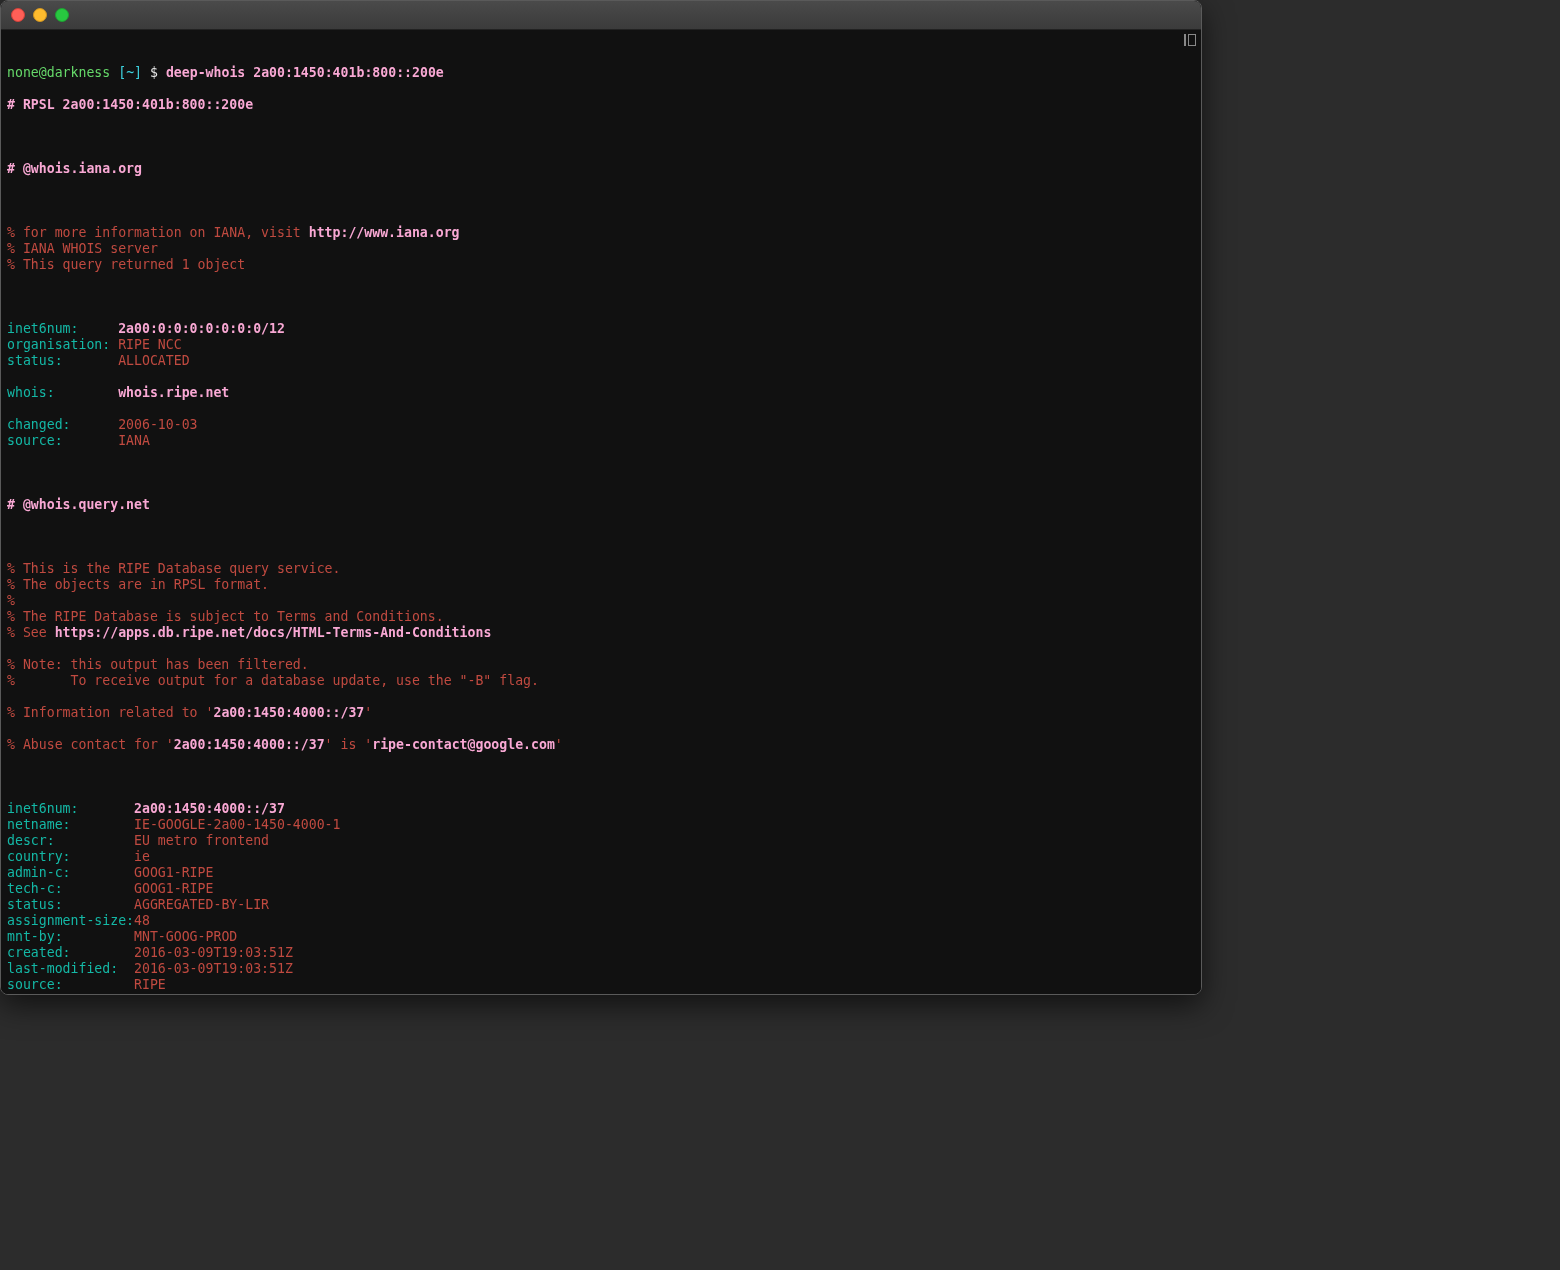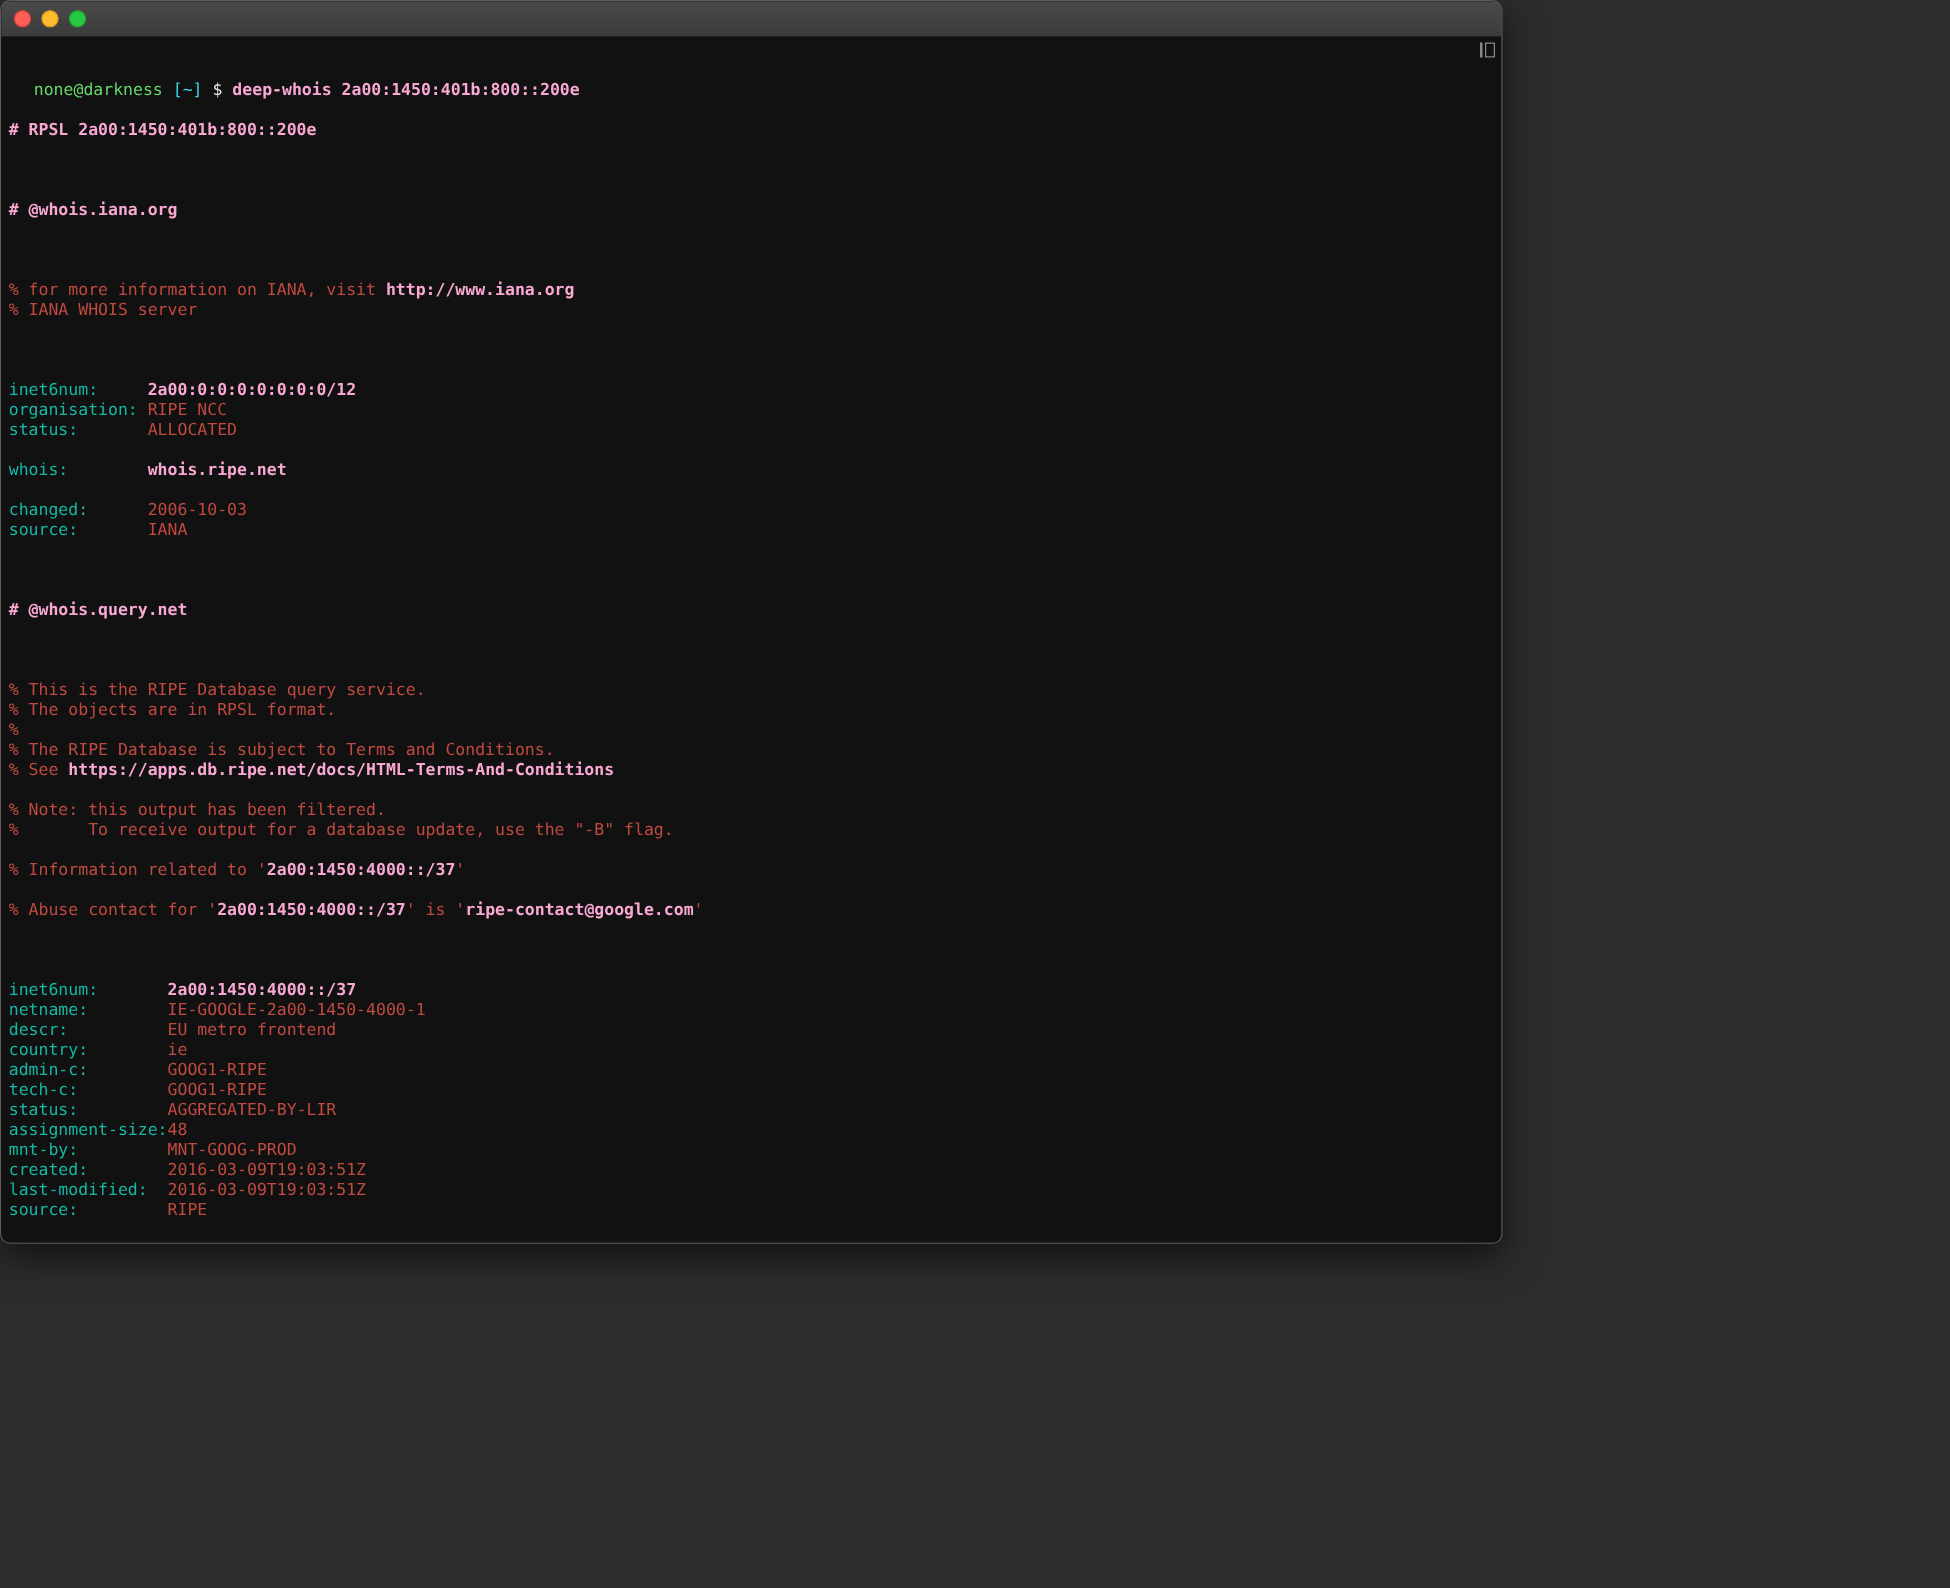--- a/index.html
+++ b/index.html
@@ -68,21 +68,21 @@
   }
   .scroll-indicator .box {
     width:6px; height:10px;
     border:1px solid #888;
     margin-left:2px;
   }
   .scroll-indicator .bar {
     width:2px; height:12px; background:#888; margin-right:0px;
   }
 
-  .green-t { color:#66d96a;margin-left:20px; }
+  .green-t { color:#66d96a; }
   .cyan-t { color:#3ed3e0; }
   .white-t { color:#e6e6e6; }
   .orange-dim { color:#c04a40; }
   .bold-orange { color:#f9a8d4; font-weight:bold; }
   .keylabel { color:#14b8a6; }
   .line { display:block; }
 </style>
 </head>
 <body>
 
@@ -95,21 +95,21 @@
     </div>
   </div>
 
   <div class="terminal">
     <div class="scroll-indicator"><span class="bar"></span><span class="box"></span></div>
 <span class="line"><span class="green-t"><span>none</span>@<span>darkness</span></span> <span class="cyan-t">[~]</span> <span class="white-t">$</span> <span class="bold-orange">deep-whois 2a00:1450:401b:800::200e</span></span>
 <span class="line bold-orange"># RPSL 2a00:1450:401b:800::200e</span>
 <span class="line"> </span>
 <span class="line bold-orange"># @whois.iana.org</span>
 <span class="line"> </span>
-<span id="iana-block"><span class="line"><span class="orange-dim">% for more information on IANA, visit </span><span class="bold-orange">http://www.iana.org</span></span><span class="line orange-dim">% IANA WHOIS server</span></span>
+<span id="iana-block"><span class="line"><span class="orange-dim">% for more information on IANA, visit </span><span class="bold-orange">http://www.iana.org</span></span><span class="line orange-dim">% IANA WHOIS server</span><span class="line orange-dim">% This query returned 1 object</span></span>
 <span class="line"> </span>
 <span id="iana-kv"><span class="line"><span class="keylabel">inet6num:     </span><span class="bold-orange">2a00:0:0:0:0:0:0:0/12</span></span><span class="line"><span class="keylabel">organisation: </span><span class="orange-dim">RIPE NCC</span></span><span class="line"><span class="keylabel">status:       </span><span class="orange-dim">ALLOCATED</span></span><span class="line"> </span><span class="line"><span class="keylabel">whois:        </span><span class="bold-orange">whois.ripe.net</span></span><span class="line"> </span><span class="line"><span class="keylabel">changed:      </span><span class="orange-dim">2006-10-03</span></span><span class="line"><span class="keylabel">source:       </span><span class="orange-dim">IANA</span></span></span>
 <span class="line"> </span>
 <span class="line bold-orange"># @whois.query.net</span>
 <span class="line"> </span>
 <span id="ripe-intro"><span class="line orange-dim">% This is the RIPE Database query service.</span><span class="line orange-dim">% The objects are in RPSL format.</span><span class="line orange-dim">%</span><span class="line orange-dim">% The RIPE Database is subject to Terms and Conditions.</span><span class="line"><span class="orange-dim">% See </span><span class="bold-orange">https://apps.db.ripe.net/docs/HTML-Terms-And-Conditions</span></span><span class="line"> </span><span class="line orange-dim">% Note: this output has been filtered.</span><span class="line orange-dim">%       To receive output for a database update, use the "-B" flag.</span><span class="line"> </span><span class="line"><span class="orange-dim">% Information related to '</span><span class="bold-orange">2a00:1450:4000::/37</span><span class="orange-dim">'</span></span><span class="line"> </span><span class="line"><span class="orange-dim">% Abuse contact for '</span><span class="bold-orange">2a00:1450:4000::/37</span><span class="orange-dim">' is '</span><span class="bold-orange">ripe-contact@google.com</span><span class="orange-dim">'</span></span></span>
 <span class="line"> </span>
 <span id="ripe-kv1"><span class="line"><span class="keylabel">inet6num:       </span><span class="bold-orange">2a00:1450:4000::/37</span></span><span class="line"><span class="keylabel">netname:        </span><span class="orange-dim">IE-GOOGLE-2a00-1450-4000-1</span></span><span class="line"><span class="keylabel">descr:          </span><span class="orange-dim">EU metro frontend</span></span><span class="line"><span class="keylabel">country:        </span><span class="orange-dim">ie</span></span><span class="line"><span class="keylabel">admin-c:        </span><span class="orange-dim">GOOG1-RIPE</span></span><span class="line"><span class="keylabel">tech-c:         </span><span class="orange-dim">GOOG1-RIPE</span></span><span class="line"><span class="keylabel">status:         </span><span class="orange-dim">AGGREGATED-BY-LIR</span></span><span class="line"><span class="keylabel">assignment-size:</span><span class="orange-dim">48</span></span><span class="line"><span class="keylabel">mnt-by:         </span><span class="orange-dim">MNT-GOOG-PROD</span></span><span class="line"><span class="keylabel">created:        </span><span class="orange-dim">2016-03-09T19:03:51Z</span></span><span class="line"><span class="keylabel">last-modified:  </span><span class="orange-dim">2016-03-09T19:03:51Z</span></span><span class="line"><span class="keylabel">source:         </span><span class="orange-dim">RIPE</span></span></span>
 
 

